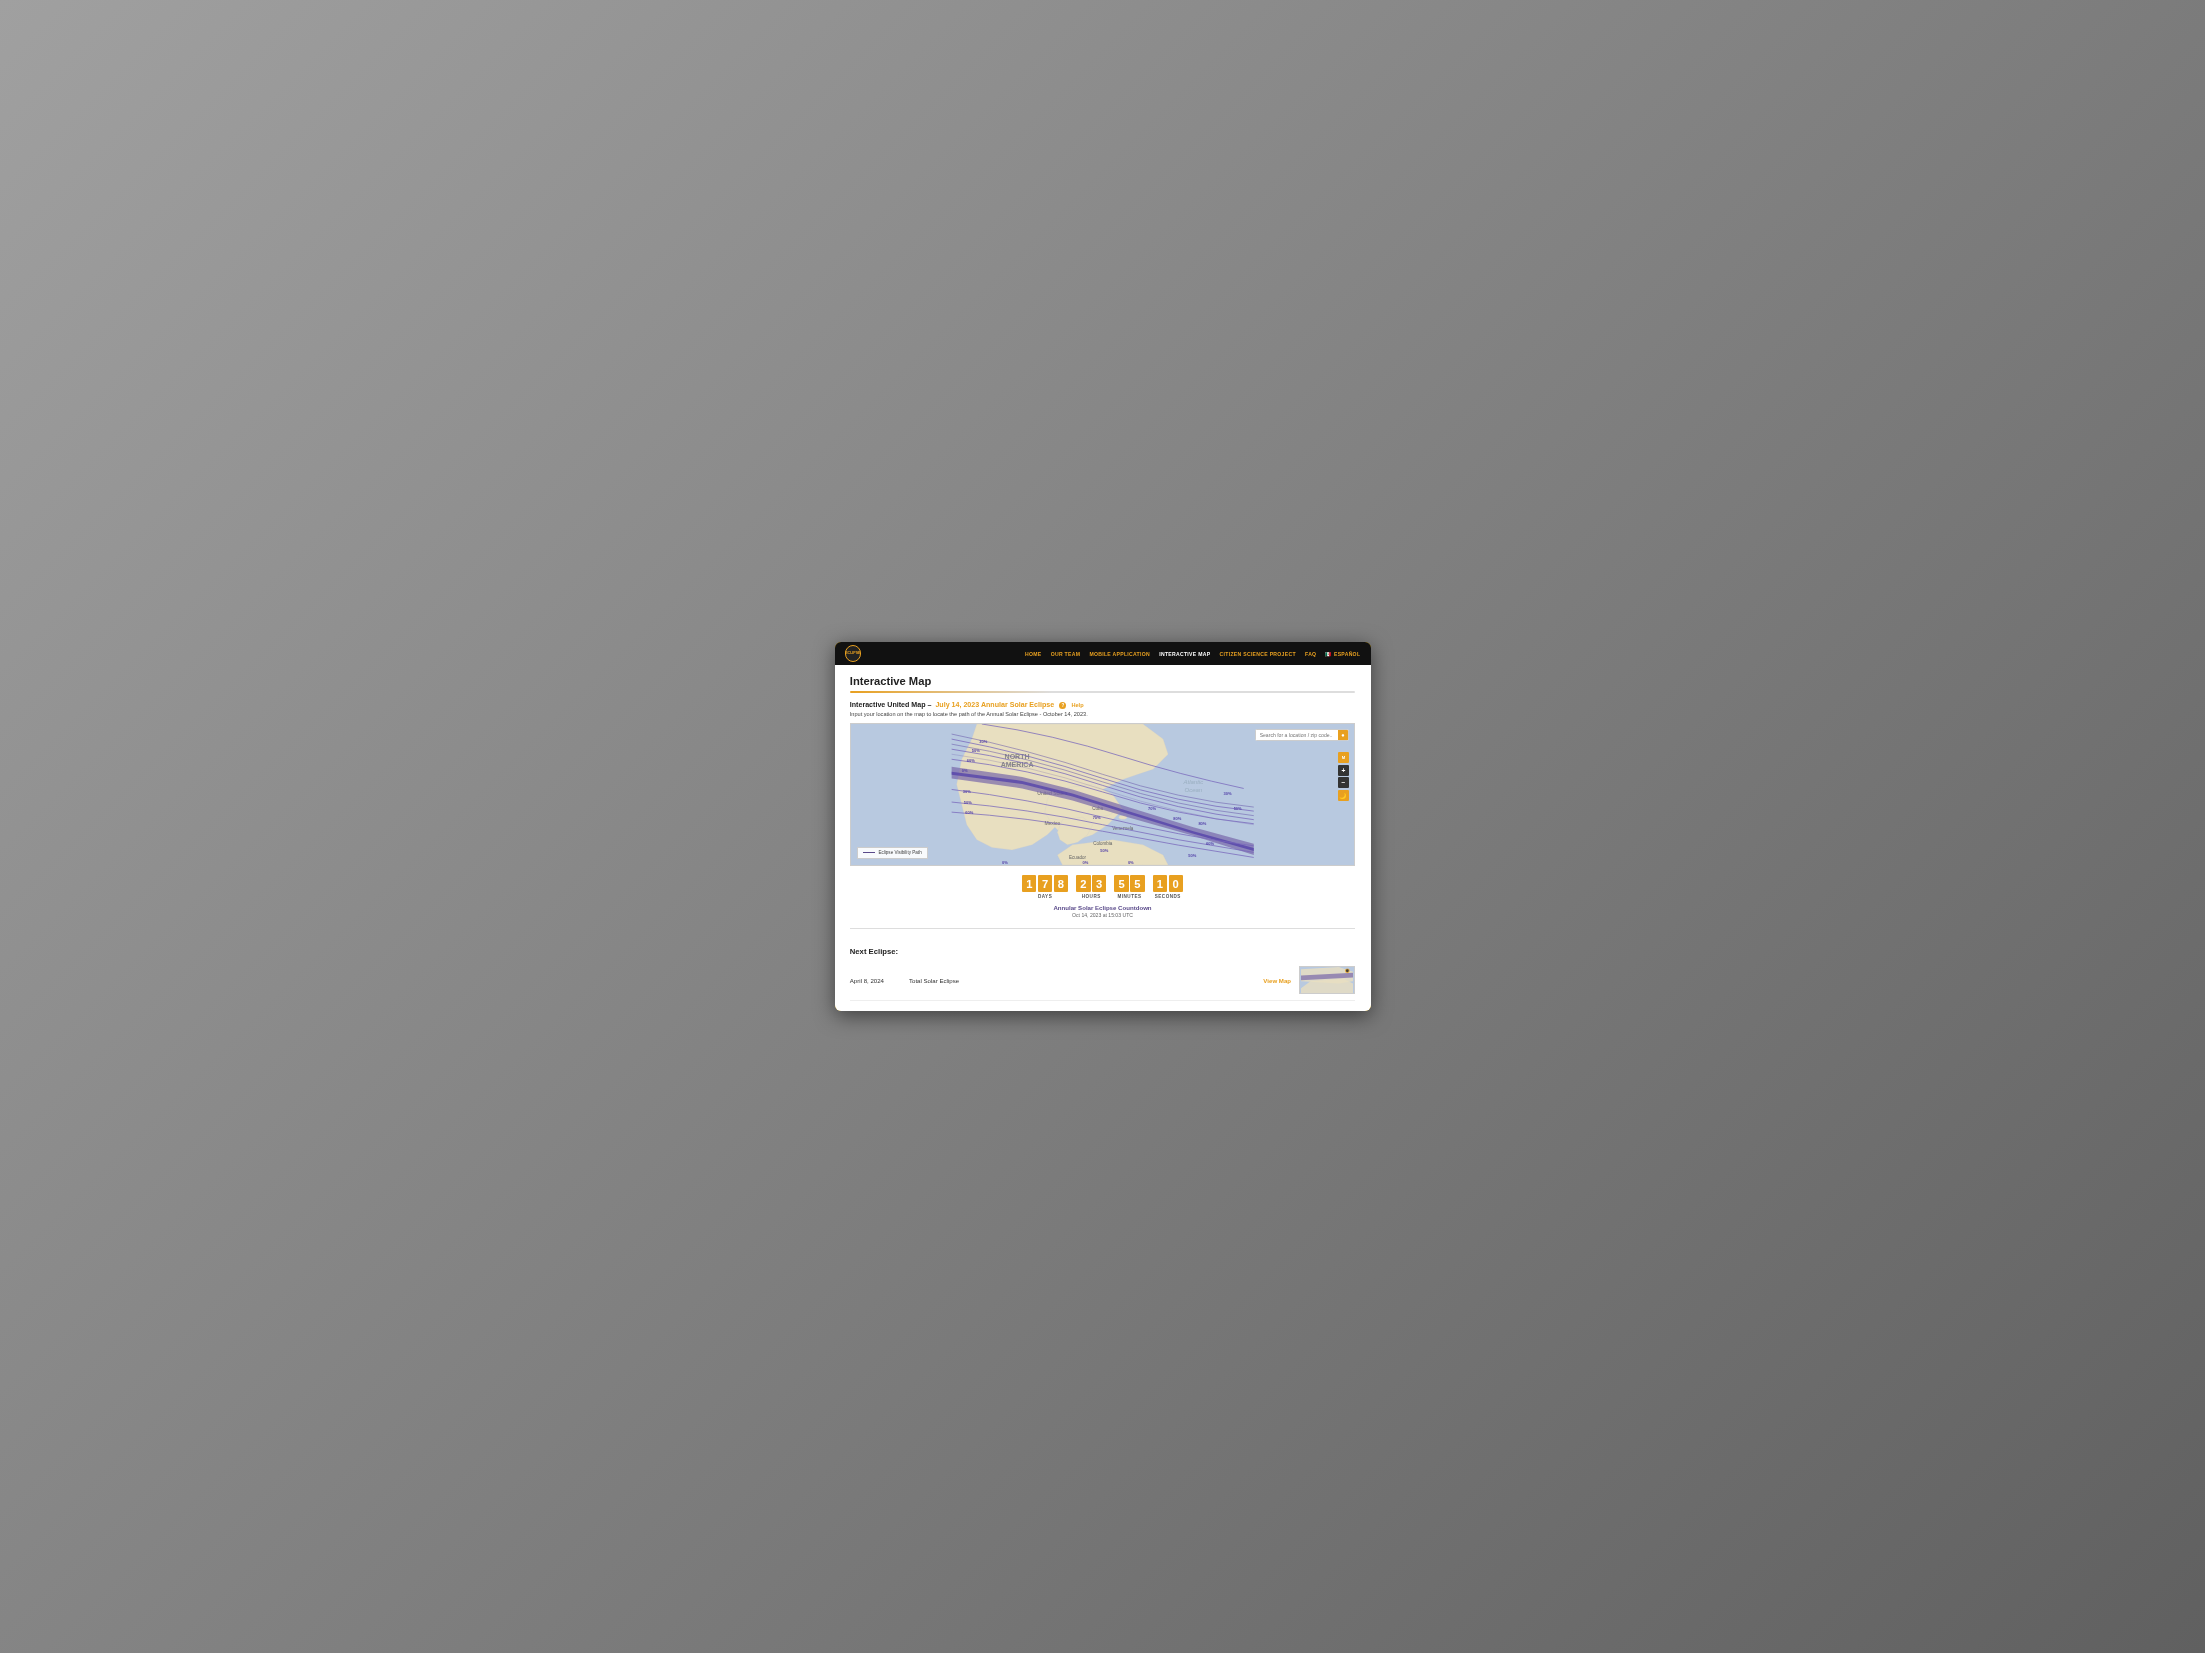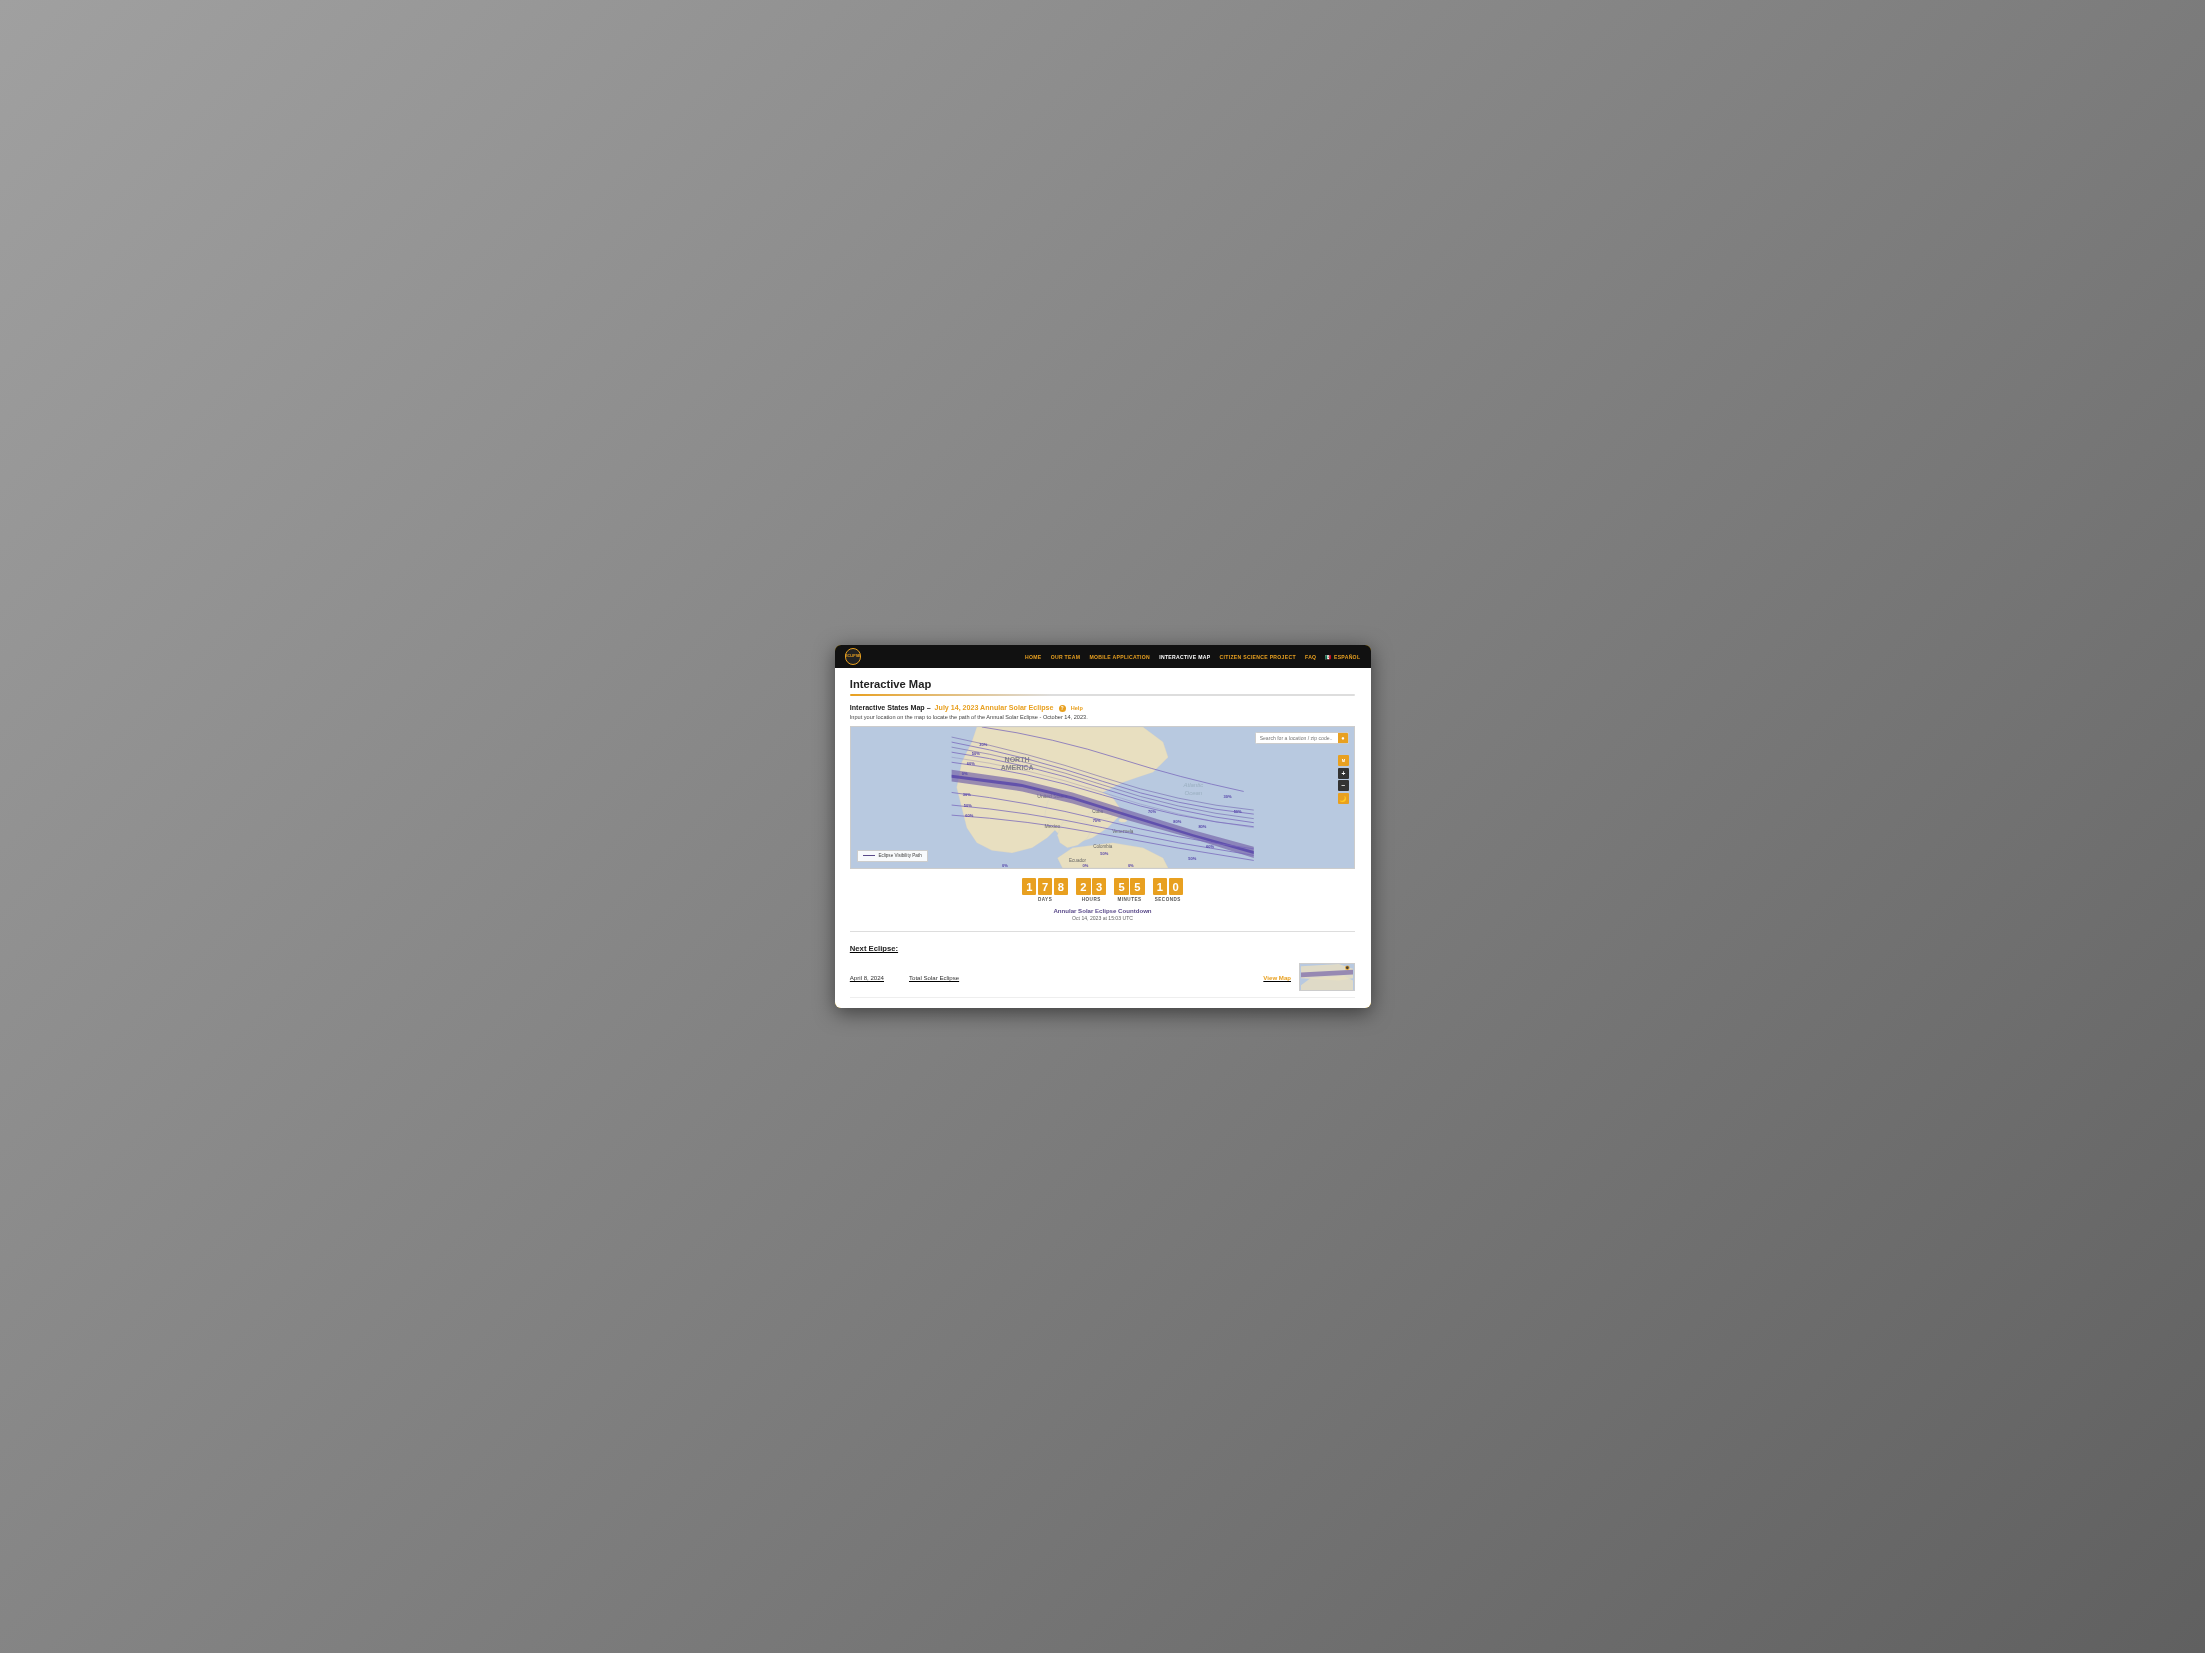--- a/index.html
+++ b/index.html
@@ -239,22 +239,21 @@
       margin-top: 3.1px;
     }
     .countdown-date {
       font-size: 5.1px;
       color: #666;
       margin-top: 1px;
     }
     
     .next-eclipse-section {
       border-top: 0.5px solid #ddd;
-      padding-top: 12px;
-      text-decoration: underline;
+      padding-top: 18px;
     }
     .next-eclipse-title {
       font-size: 7.7px;
       font-weight: bold;
       color: #222;
       margin-bottom: 5.1px;
     }
     .eclipse-row {
       display: flex;
       align-items: center;
@@ -313,21 +312,21 @@
         <span>ESPAÑOL</span>
       </a>
     </div>
   </nav>
 
   <div class="page-content">
     <h1 class="page-title">Interactive Map</h1>
     <div class="divider"></div>
 
     <div class="map-heading">
-      <span>Interactive States Map –</span>
+      <span>Interactive United Map –</span>
       <a style="color:#e8a020; text-decoration:none; margin-left:2px;">July 14, 2023 Annular Solar Eclipse</a>
       <span style="display:inline-block;width:7.1px;height:7.1px;background:#e8a020;border-radius:50%;color:#fff;font-size:4.6px;text-align:center;line-height:7.1px;margin-left:3.1px;cursor:pointer;">?</span>
       <span class="help-link">Help</span>
     </div>
     <p class="map-subtext">Input your location on the map to locate the path of the Annual Solar Eclipse - October 14, 2023.</p>
 
     <div class="map-container">
       <svg class="map-bg" viewBox="0 0 600 280" xmlns="http://www.w3.org/2000/svg">
 
         <rect width="600" height="280" fill="#b8c9e0"></rect>

